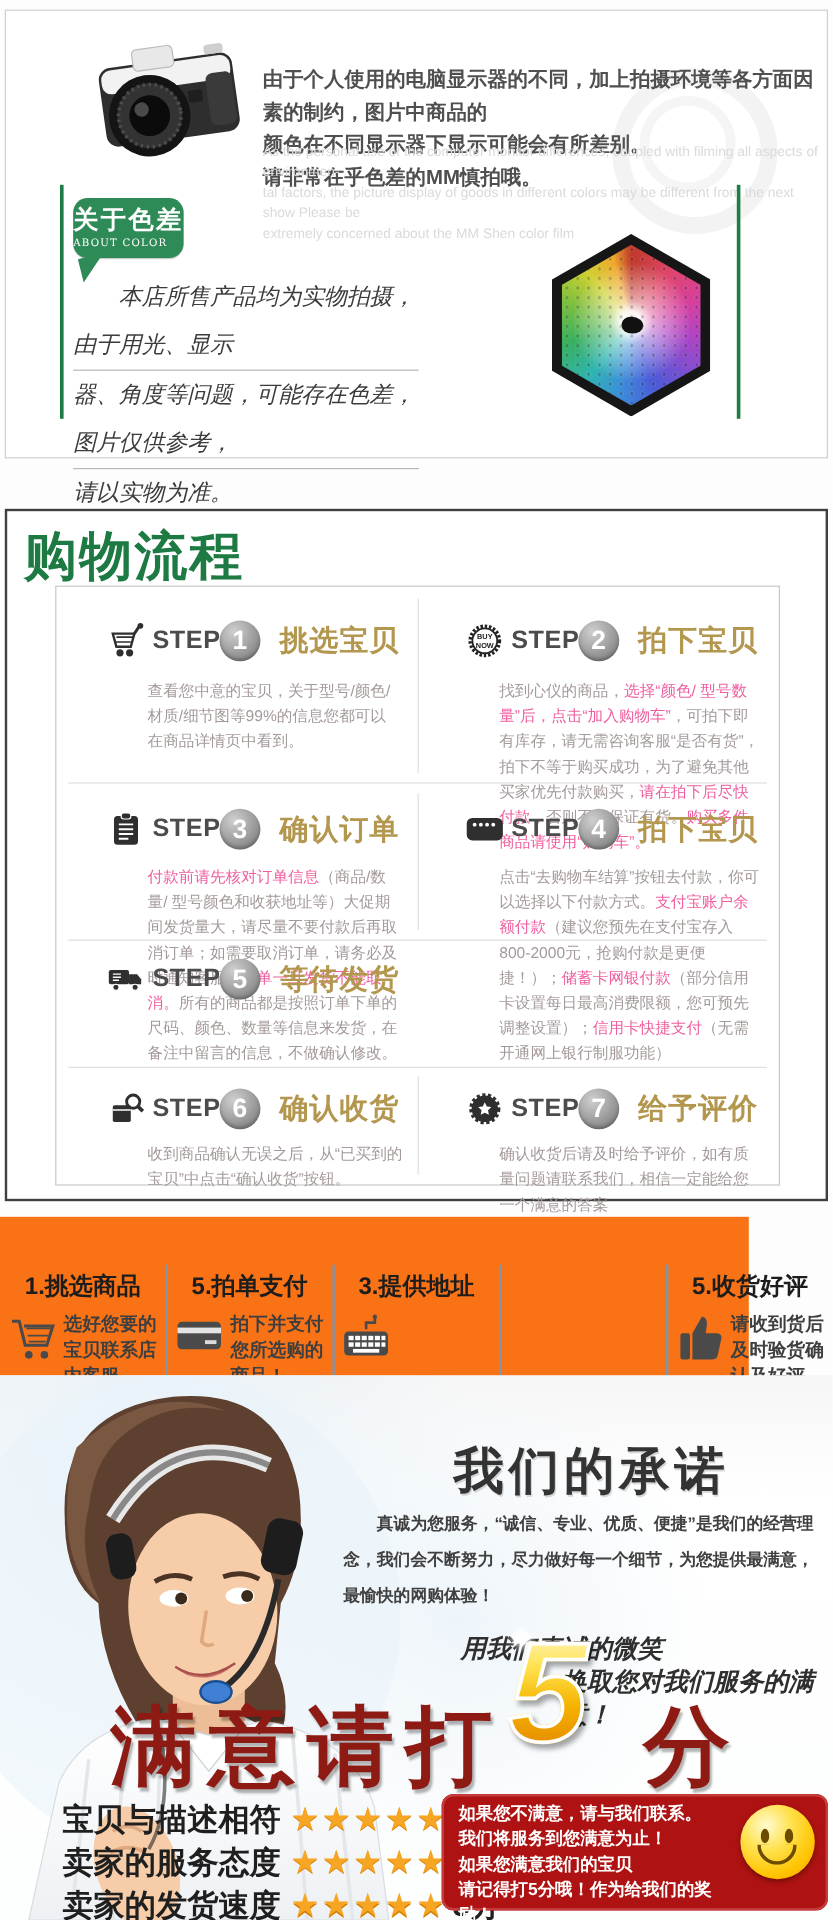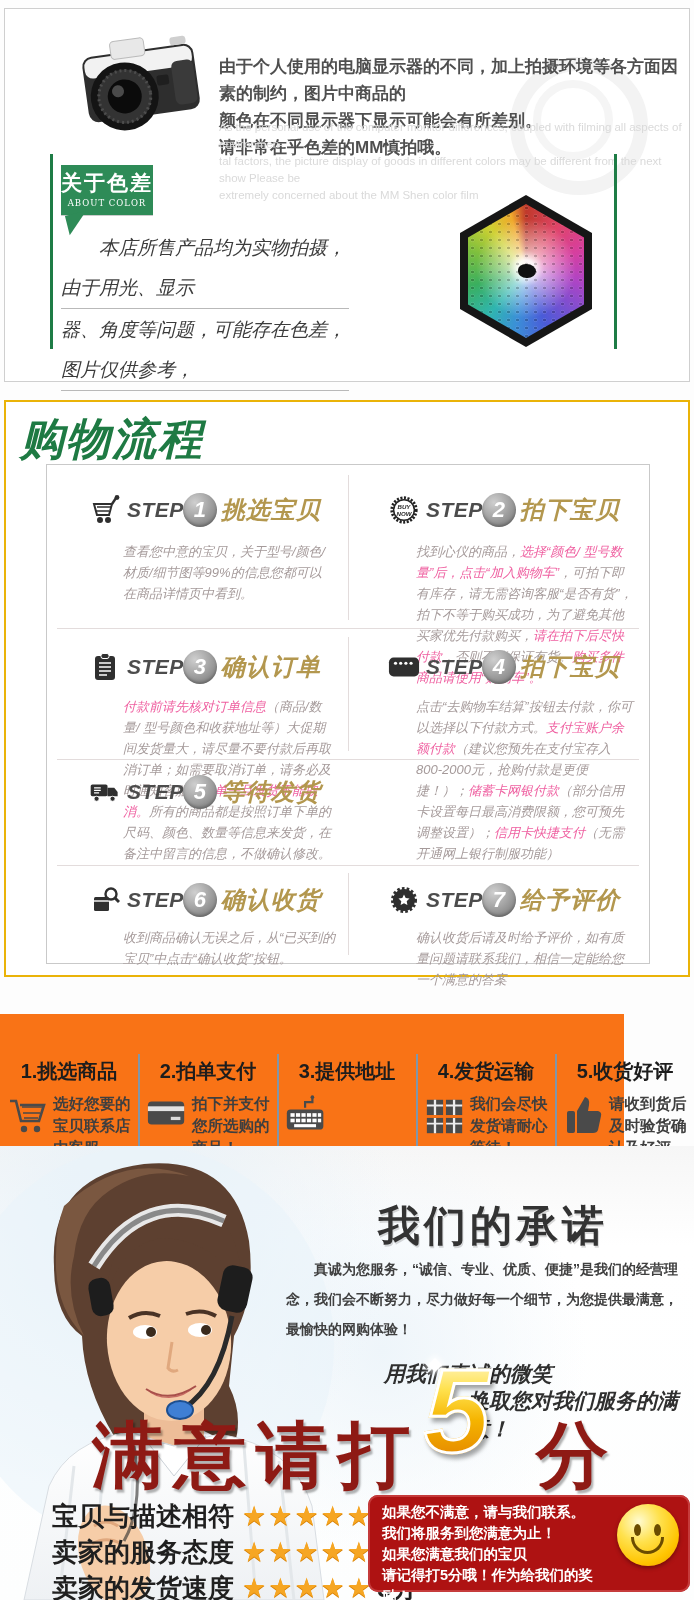--- a/index.html
+++ b/index.html
@@ -9,22 +9,22 @@
 
   
   .box1{position:absolute;left:4px;top:8px;width:684px;height:372px;background:#fff;border:1px solid #cfcfcf;}
   .cam-svg{position:absolute;left:52px;top:14px;}
   .ghost-lens{position:absolute;left:505px;top:48px;width:110px;height:110px;border:14px solid #f3f3f3;border-radius:50%;}
   .ghost-lens2{position:absolute;left:528px;top:71px;width:64px;height:64px;border:8px solid #f5f5f5;border-radius:50%;}
   .notice-cn{position:absolute;left:214px;top:24px;width:468px;font-size:17px;font-weight:bold;color:#4f4f4f;line-height:27px;margin-top:20px;}
   .notice-en{position:absolute;left:214px;top:110px;width:468px;font-size:11.5px;color:#dadada;line-height:17px;}
   .vline{position:absolute;top:145px;width:3px;height:195px;background:#1e7c46;}
   .vline.l{left:45px;} .vline.r{left:609px;}
-  .badge{position:absolute;left:56px;top:156px;width:92px;height:50px;background:#2e8b57;border-radius:0;
-         color:#fff;text-align:center;box-shadow:0 1px 0 rgba(0,0,0,.2);}
+  .badge{position:absolute;left:56px;top:156px;width:92px;height:50px;background:#2e8b57;border-radius:12px;
+         color:#fff;box-shadow:0 1px 0 rgba(0,0,0,.2);}
   .badge-title{font-family:"DejaVu Serif",serif;font-size:21px;font-weight:bold;letter-spacing:2px;margin-top:4px;}
   .badge-sub{font-family:"DejaVu Serif",serif;font-size:8.5px;letter-spacing:1px;margin-top:1px;}
   .badge-tail{position:absolute;left:62px;top:204px;width:0;height:0;border-left:22px solid #2e8b57;border-bottom:20px solid transparent;transform:rotate(-14deg);}
   .cd-par{position:absolute;left:56px;top:218px;width:288px;font-family:"DejaVu Serif",serif;font-style:italic;
           font-size:19px;color:#3c3c3c;line-height:40px;}
   .cd-line{border-bottom:1px solid #b9b9b9;display:block;padding-bottom:1px;}
   .cd-line.first{text-indent:2em;}
   .cd-line.last{display:inline-block;border-bottom:1px solid #b9b9b9;}
   
   .hex-outer{position:absolute;left:455px;top:186px;width:132px;height:152px;
@@ -34,34 +34,34 @@
              background:
                radial-gradient(circle at 50% 48%, rgba(255,255,255,.95) 0 9%, rgba(255,255,255,.55) 20%, rgba(255,255,255,0) 55%),
                conic-gradient(from 0deg at 50% 50%,
                  #c0392b 0deg,#e04468 35deg,#d63fa0 70deg,#b044c4 100deg,#7d4fd0 130deg,
                  #4a5bd8 160deg,#3b8fd8 190deg,#2fb5b0 220deg,#3aaf5f 255deg,#7dbf3e 290deg,
                  #cfd131 320deg,#f0a92c 345deg,#c0392b 360deg);}
   .hex-dots{position:absolute;inset:0;background-image:radial-gradient(circle,rgba(0,0,0,.22) 1.1px,rgba(255,255,255,.12) 1.6px,transparent 2.4px);background-size:9px 8px;}
   .hex-center{position:absolute;left:50px;top:60px;width:18px;height:14px;background:#111;border-radius:45% 55% 50% 50%;}
 
   
-  .box2{position:absolute;left:4px;top:400px;width:682px;height:573px;background:#fff;border:2px solid #eab308;font-style:italic;}
+  .box2{position:absolute;left:4px;top:424px;width:682px;height:573px;background:#fff;border:2px solid #404040;}
   .sp-title{position:absolute;left:14px;top:8px;font-size:44px;font-weight:900;color:#1e7a43;letter-spacing:2px;}
   .steps-box{position:absolute;left:40px;top:62px;width:602px;height:498px;border:1px solid #c9c9c9;background:#fff;}
   .h-div{position:absolute;left:10px;width:582px;height:1px;background:#e3dcdc;}
   .v-div{position:absolute;left:301px;width:1px;background:#e3dcdc;}
   .step-cell{position:absolute;}
   .step-head{display:flex;align-items:center;}
   .s-icon{width:32px;height:32px;display:inline-flex;align-items:center;justify-content:center;margin-right:6px;}
   .s-label{font-size:21px;font-weight:bold;color:#4c4c4c;letter-spacing:.5px;}
   .s-num{width:34px;height:34px;border-radius:50%;margin-left:-1px;
          background:radial-gradient(circle at 35% 28%,#cfcfcf,#8d8d8d 70%,#777);
          color:#fff;font-size:22px;font-weight:bold;display:flex;align-items:center;justify-content:center;
          box-shadow:inset 0 -2px 3px rgba(0,0,0,.25);}
-  .s-title{font-size:24px;font-weight:bold;color:#b3974e;margin-left:4px;letter-spacing:1px;}
+  .s-title{font-size:24px;font-weight:bold;color:#b3974e;margin-left:16px;letter-spacing:1px;}
   .step-body{font-size:13px;line-height:21px;color:#a59a9a;white-space:pre-line;}
   .hl{color:#ef5fa0;}
 
   
   .flow-bar{position:absolute;left:0;top:1014px;width:624px;height:171px;background:#f97316;}
   .f-div{position:absolute;top:40px;width:2px;height:95px;background:#8096aa;}
   .f-col{position:absolute;top:0;width:138px;height:171px;}
   .f-title{margin-top:44px;text-align:center;font-size:20px;font-weight:900;color:#1d1d1d;}
   .f-row{display:flex;margin-top:8px;padding-left:7px;}
   .f-icon{width:42px;height:50px;flex:0 0 42px;display:flex;align-items:flex-start;justify-content:center;}
@@ -315,21 +315,21 @@
               </g>
             </svg>
         </span>
         <div class="f-cap preline">选好您要的
 宝贝联系店
 内客服</div>
       </div>
     </div>
 
     <div class="f-col" style="left:139px;">
-      <div class="f-title">2.拍单支付</div>
+      <div class="f-title">5.拍单支付</div>
       <div class="f-row">
         <span class="f-icon">
           <svg width="44" height="40" viewBox="0 0 44 40">
               <rect x="2" y="8" width="38" height="24" rx="4" fill="#4a4a4a"></rect>
             <rect x="2" y="13" width="38" height="5" fill="#fff" opacity=".85"></rect>
             <rect x="26" y="24" width="10" height="3.4" fill="#fff" opacity=".8"></rect>
             </svg>
         </span>
         <div class="f-cap preline">拍下并支付
 您所选购的
@@ -358,44 +358,20 @@
                 <rect x="24" y="26" width="4.6" height="4"></rect>
                 <rect x="30" y="26" width="4.6" height="4"></rect>
                 <rect x="36" y="26" width="3.6" height="4"></rect>
             <rect x="10" y="32" width="24" height="3.4"></rect>
               </g>
             </svg>
         </span>
       </div>
     </div>
 
-    <div class="f-col" style="left:417px;">
-      <div class="f-title">4.发货运输</div>
-      <div class="f-row">
-        <span class="f-icon">
-          <svg width="44" height="46" viewBox="0 0 44 46">
-              <g fill="#4a4a4a">
-            <rect x="3" y="6" width="17" height="16"></rect>
-                <rect x="23" y="6" width="17" height="16"></rect>
-            <rect x="3" y="25" width="17" height="16"></rect>
-                <rect x="23" y="25" width="17" height="16"></rect>
-              </g>
-            <g stroke="#ececee" stroke-width="2.4">
-                <path d="M11.5 6v16M31.5 6v16M11.5 25v16M31.5 25v16"></path>
-              </g>
-            <g stroke="#ececee" stroke-width="2">
-                <path d="M3 12h17M23 12h17M3 31h17M23 31h17"></path>
-              </g>
-            </svg>
-        </span>
-        <div class="f-cap preline">我们会尽快
-发货请耐心
-等待！</div>
-      </div>
-    </div>
 
     <div class="f-col" style="left:556px;">
       <div class="f-title">5.收货好评</div>
       <div class="f-row">
         <span class="f-icon">
           <svg width="42" height="44" viewBox="0 0 42 44">
               <path d="M14 18 L22 4 q5 1 4 8 l-1 6 h10 q4 1 3 5 l-3 14 q-1 3 -5 3 h-16 z" fill="#4a4a4a"></path>
             <rect x="4" y="18" width="8" height="22" rx="2" fill="#4a4a4a"></rect>
             </svg>
         </span>

